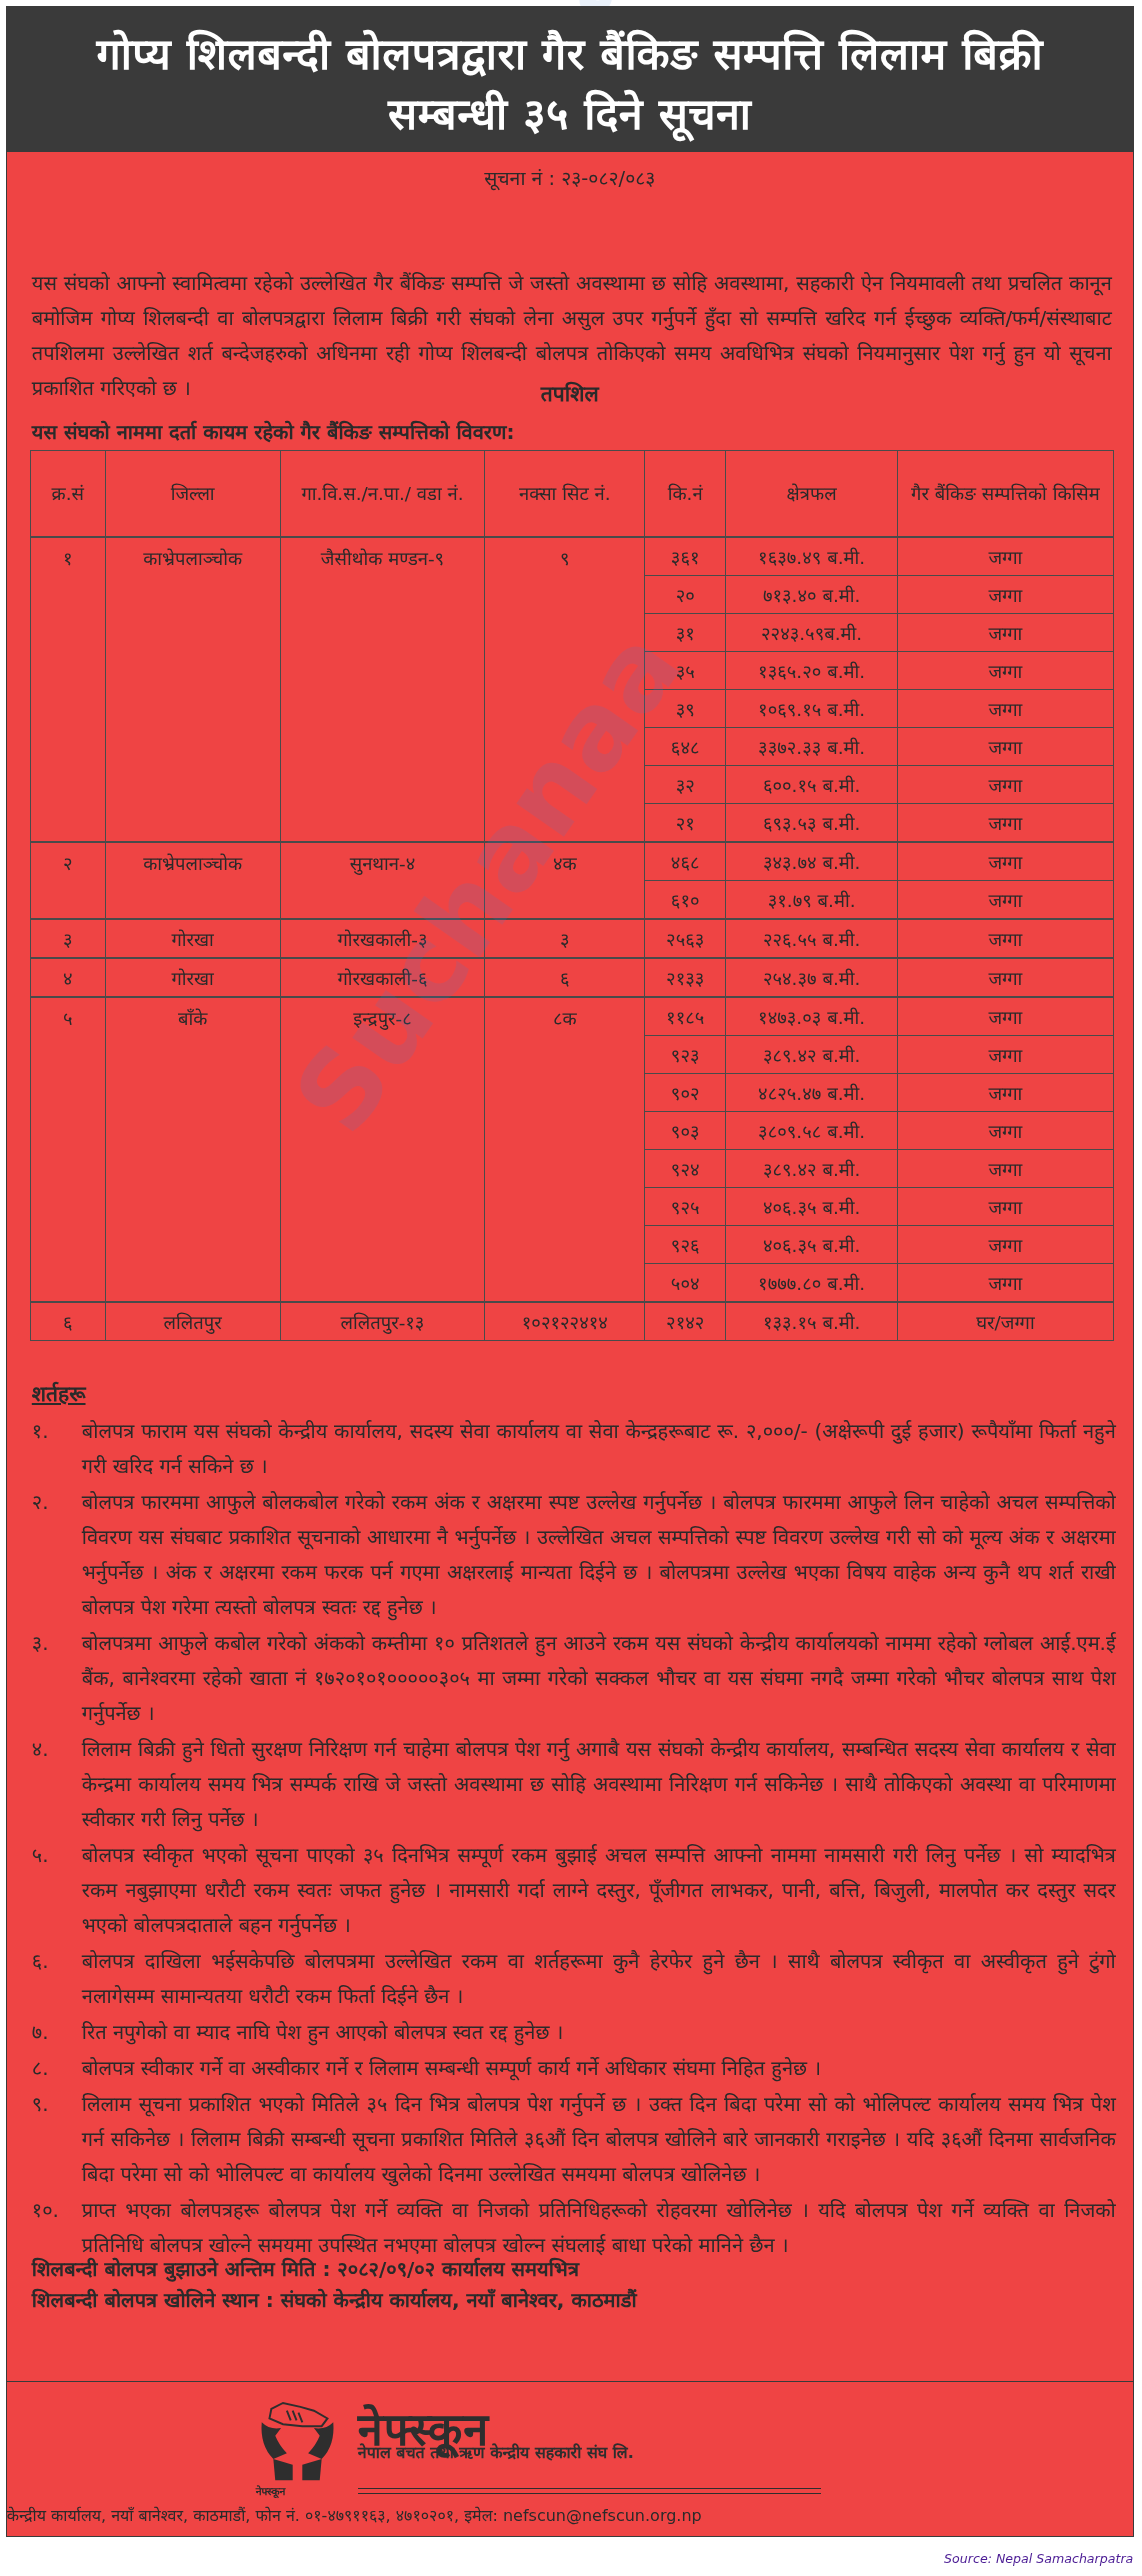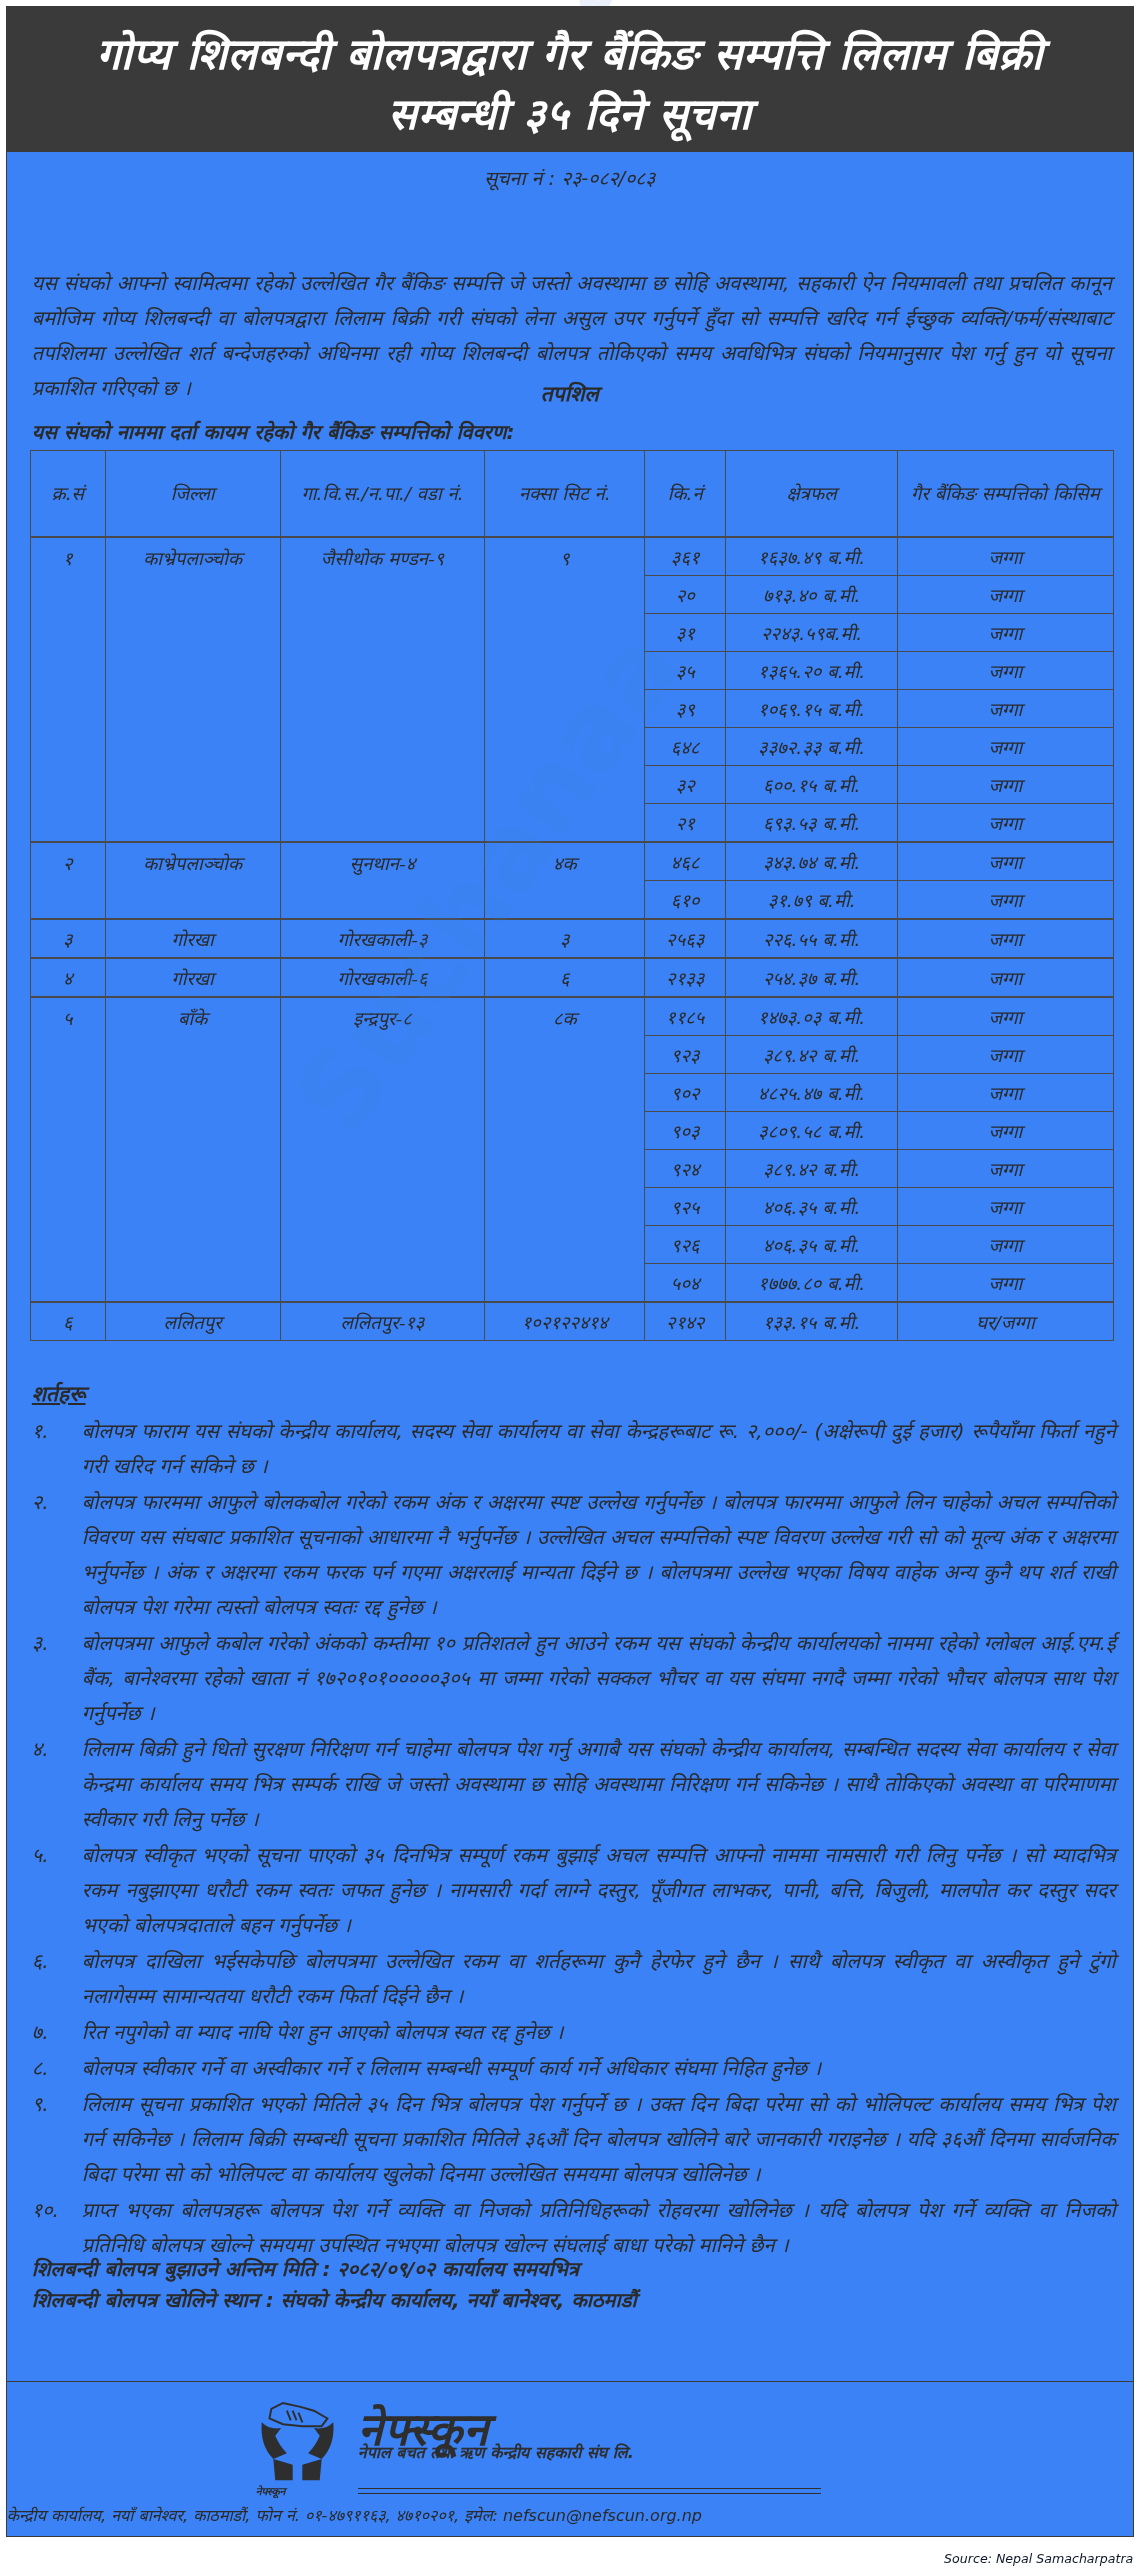--- a/index.html
+++ b/index.html
@@ -1,19 +1,19 @@
 <!DOCTYPE html>
 <html><head>
 <meta charset="utf-8">
 <style>
   html, body { margin:0; padding:0; background:#ffffff; }
   body { width:1143px; height:2576px; position:relative; overflow:hidden;
          font-family:"DejaVu Sans", "Liberation Sans", sans-serif; color:#2a2a2a; }
   .frame { position:absolute; left:5.8px; top:5.8px; width:1128px; height:2531px;
-           border:1.9px solid #3a3a3a; background:#3b82f6; box-sizing:border-box;font-style:italic; }
+           border:1.9px solid #3a3a3a; background:#ef4444; box-sizing:border-box; }
   .title-bar { position:absolute; left:0; top:0; width:100%; height:145px; background:#3a3a3a;
                color:#fff; text-align:center; box-sizing:border-box; padding-top:17.4px; }
   .title-bar .line { font-size:43px; font-weight:bold; line-height:60px; letter-spacing:0.5px; }
   .meta { position:absolute; left:0; top:155px; width:100%; text-align:center; font-size:19.4px; line-height:33px; }
   .intro { position:absolute; left:25px; top:221px; width:1080px; font-size:20px; line-height:35px;
            text-align:justify;margin-top:38px; }
   .section-title { position:absolute; left:0; top:372px; width:100%; text-align:center;
                    font-size:21px; font-weight:bold; }
   .table-caption { position:absolute; left:25px; top:411px; font-size:20px; font-weight:bold; }
   table.props { position:absolute; left:23px; top:443px; width:1084px; border-collapse:collapse;
@@ -32,21 +32,21 @@
   .footer-info { position:absolute; left:25px; top:2247px; font-size:20px; line-height:31px; font-weight:bold; }
   .divider { position:absolute; left:0; top:2374px; width:100%; height:0; border-top:1.9px solid #3a3a3a; }
   .logo-area { position:absolute; left:247px; top:2390px; width:677px; height:97px; }
   .logo-mark { position:absolute; left:0; top:0; width:87px; height:97px; }
   .logo-name { position:absolute; left:104px; top:0; font-size:45px; font-weight:bold; color:#2e2e2e; letter-spacing:1px; }
   .logo-sub { position:absolute; left:104px; top:44px; font-size:16px; font-weight:bold; color:#2e2e2e; }
   .logo-rule { position:absolute; left:104px; top:91px; width:463px; border-top:1.9px solid #2e2e2e; }
   .logo-rule2 { position:absolute; left:104px; top:96px; width:463px; border-top:1.9px solid #2e2e2e; }
   .logo-caption { position:absolute; left:1.9px; top:87px; font-size:10.6px; font-weight:bold; }
   .contact { position:absolute; left:0; top:2497px; width:100%; text-align:left; font-size:16px; }
-  .source { position:absolute; right:9.7px; top:2551px; font-size:12.6px; font-style:italic; color:#0f172a; }
+  .source { position:absolute; right:9.7px; top:2551px; font-size:12.6px; font-style:italic; color:#4c1d95; }
   .watermark { position:absolute; left:271px; top:1084px; font-size:106px; font-weight:bold; color:#3a7fd9;
                opacity:0.14; transform:rotate(-55deg); transform-origin:left top; pointer-events:none; white-space:nowrap; }
   .watermark2 { position:absolute; left:290px; top:319px; font-size:87px; font-weight:bold; color:#3a7fd9;
                opacity:0.10; transform:rotate(-55deg); transform-origin:left top; pointer-events:none; white-space:nowrap; }
 </style>
 </head>
 <body>
 
 <div class="watermark2">Suchanaa</div>
 <div class="frame">

